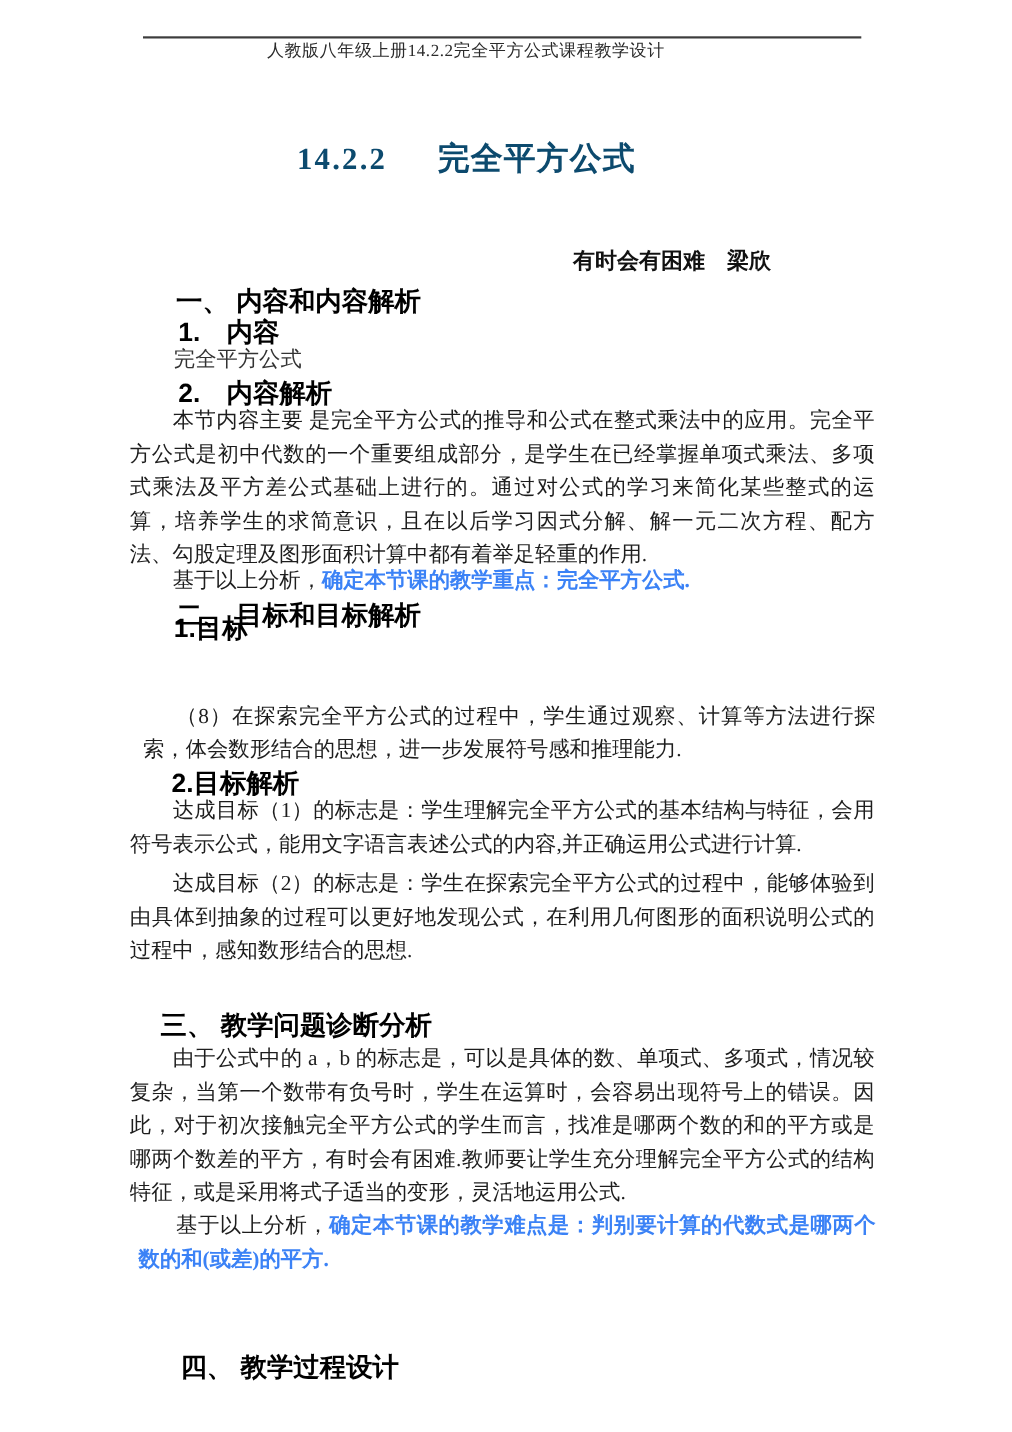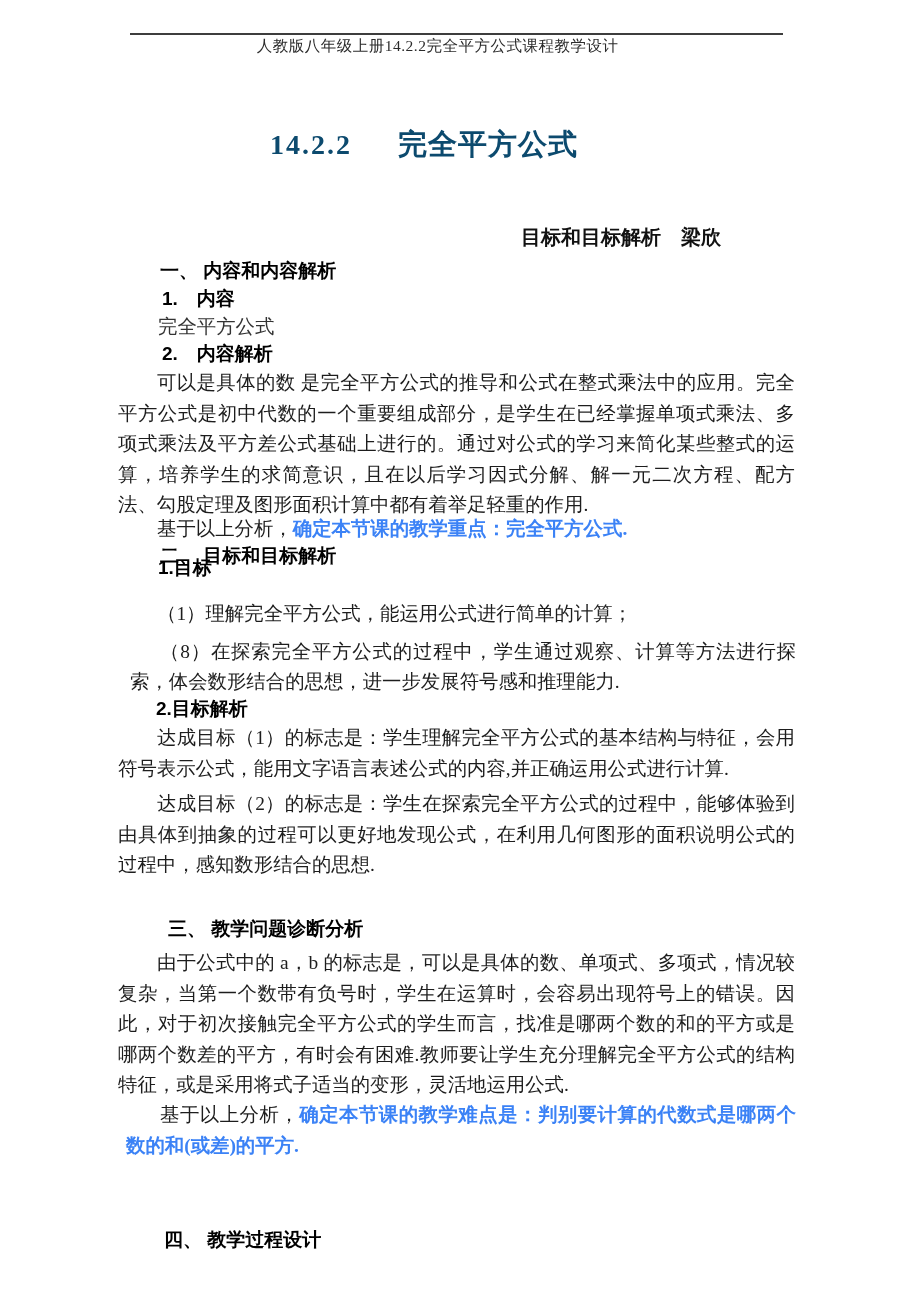--- a/index.html
+++ b/index.html
@@ -9,34 +9,34 @@
     height: 1302px;
     background: #ffffff;
     font-family: "Liberation Serif", "DejaVu Serif", serif;
     color: #1d1d1d;
     overflow: hidden;
   }
   .abs { position: absolute; margin: 0; }
 
   .hdr-rule { top: 33px; left: 130px; width: 653px; height: 2px; background: #3d3d3d; }
   .hdr-text {
-    top: 36px; left: 16px; width: 843px;
+    top: 36px; left: 2px; width: 843px;
     text-align: center; font-size: 15.5px; color: #2b2b2b; letter-spacing: 0.5px;
   }
 
   .doc-title { top: 125px; left: 270px; font-weight: 700; color: #0c4a6e; white-space: nowrap; }
   .doc-title .num { font-size: 28px; font-family: "Liberation Serif", "DejaVu Serif", serif; letter-spacing: 2px; }
   .doc-title .txt { font-size: 29px; font-family: "Liberation Sans", "DejaVu Sans", sans-serif; margin-left: 46px; letter-spacing: 1px; }
 
   .author { top: 224px; left: 521px; font-size: 20px; font-weight: 700; color: #111; white-space: nowrap; }
 
   .h1, .h2 {
     position: absolute; margin: 0;
     font-family: "Liberation Sans", "DejaVu Sans", sans-serif;
-    font-weight: 700; font-size: 19px; color: #000; white-space: nowrap;
+    font-weight: 700; font-size: 24px; color: #000; white-space: nowrap;
   }
 
   .content-line { top: 313px; left: 158px; font-size: 19.4px; color: #333; white-space: nowrap; }
 
   .para {
     position: absolute; margin: 0;
     left: 118px; width: 677px;
     font-size: 19.4px; line-height: 30.5px;
     text-align: justify; text-indent: 39px;
     color: #1d1d1d;
@@ -51,50 +51,49 @@
   .p-ga2      { top: 789px; }
   .p-diag     { top: 948px; }
   .p-difficulty { top: 1099px; left: 126px; width: 670px; text-indent: 34px; line-height: 31px; }
 
   .h1-s1 { top: 258px; left: 160px; }
   .h2-s1a { top: 286px; left: 162px; }
   .h2-s1b { top: 341px; left: 162px; }
   .h1-s2 { top: 543px; left: 160px; }
   .h2-s2a { top: 555px; left: 158px; }
   .h2-s2b { top: 696px; left: 156px; }
-  .h1-s3 { top: 916px; left: 168px; }
+  .h1-s3 { top: 916px; left: 146px; }
   .h1-s4 { top: 1227px; left: 164px; }
 </style>
 </head>
 <body>
 
 <div class="page">
 
   <div class="abs hdr-rule"></div>
   <div class="abs hdr-text">人教版八年级上册14.2.2完全平方公式课程教学设计</div>
 
   <div class="abs doc-title">
     <span class="num">14.2.2</span><span class="txt">完全平方公式</span>
   </div>
 
-  <div class="abs author">目标和目标解析　梁欣</div>
+  <div class="abs author">有时会有困难　梁欣</div>
 
   <p class="h1 h1-s1">一、 内容和内容解析</p>
   <p class="h2 h2-s1a">1.　内容</p>
   <p class="abs content-line">完全平方公式</p>
   <p class="h2 h2-s1b">2.　内容解析</p>
 
-  <p class="para p-analysis1">可以是具体的数 是完全平方公式的推导和公式在整式乘法中的应用。完全平方公式是初中代数的一个重要组成部分，是学生在已经掌握单项式乘法、多项式乘法及平方差公式基础上进行的。通过对公式的学习来简化某些整式的运算，培养学生的求简意识，且在以后学习因式分解、解一元二次方程、配方法、勾股定理及图形面积计算中都有着举足轻重的作用.</p>
+  <p class="para p-analysis1">本节内容主要 是完全平方公式的推导和公式在整式乘法中的应用。完全平方公式是初中代数的一个重要组成部分，是学生在已经掌握单项式乘法、多项式乘法及平方差公式基础上进行的。通过对公式的学习来简化某些整式的运算，培养学生的求简意识，且在以后学习因式分解、解一元二次方程、配方法、勾股定理及图形面积计算中都有着举足轻重的作用.</p>
 
   <p class="para p-focus"><span>基于以上分析，</span><span class="b">确定本节课的教学重点：完全平方公式.</span></p>
 
   <p class="h1 h1-s2">二、 目标和目标解析</p>
   <p class="h2 h2-s2a">1.目标</p>
 
-  <p class="para p-goal1">（1）理解完全平方公式，能运用公式进行简单的计算；</p>
   <p class="para p-goal2">（8）在探索完全平方公式的过程中，学生通过观察、计算等方法进行探索，体会数形结合的思想，进一步发展符号感和推理能力.</p>
 
   <p class="h2 h2-s2b">2.目标解析</p>
 
   <p class="para p-ga1">达成目标（1）的标志是：学生理解完全平方公式的基本结构与特征，会用符号表示公式，能用文字语言表述公式的内容,并正确运用公式进行计算.</p>
   <p class="para p-ga2">达成目标（2）的标志是：学生在探索完全平方公式的过程中，能够体验到由具体到抽象的过程可以更好地发现公式，在利用几何图形的面积说明公式的过程中，感知数形结合的思想.</p>
 
   <p class="h1 h1-s3">三、 教学问题诊断分析</p>
 
   <p class="para p-diag">由于公式中的 a，b 的标志是，可以是具体的数、单项式、多项式，情况较复杂，当第一个数带有负号时，学生在运算时，会容易出现符号上的错误。因此，对于初次接触完全平方公式的学生而言，找准是哪两个数的和的平方或是哪两个数差的平方，有时会有困难.教师要让学生充分理解完全平方公式的结构特征，或是采用将式子适当的变形，灵活地运用公式.</p>

